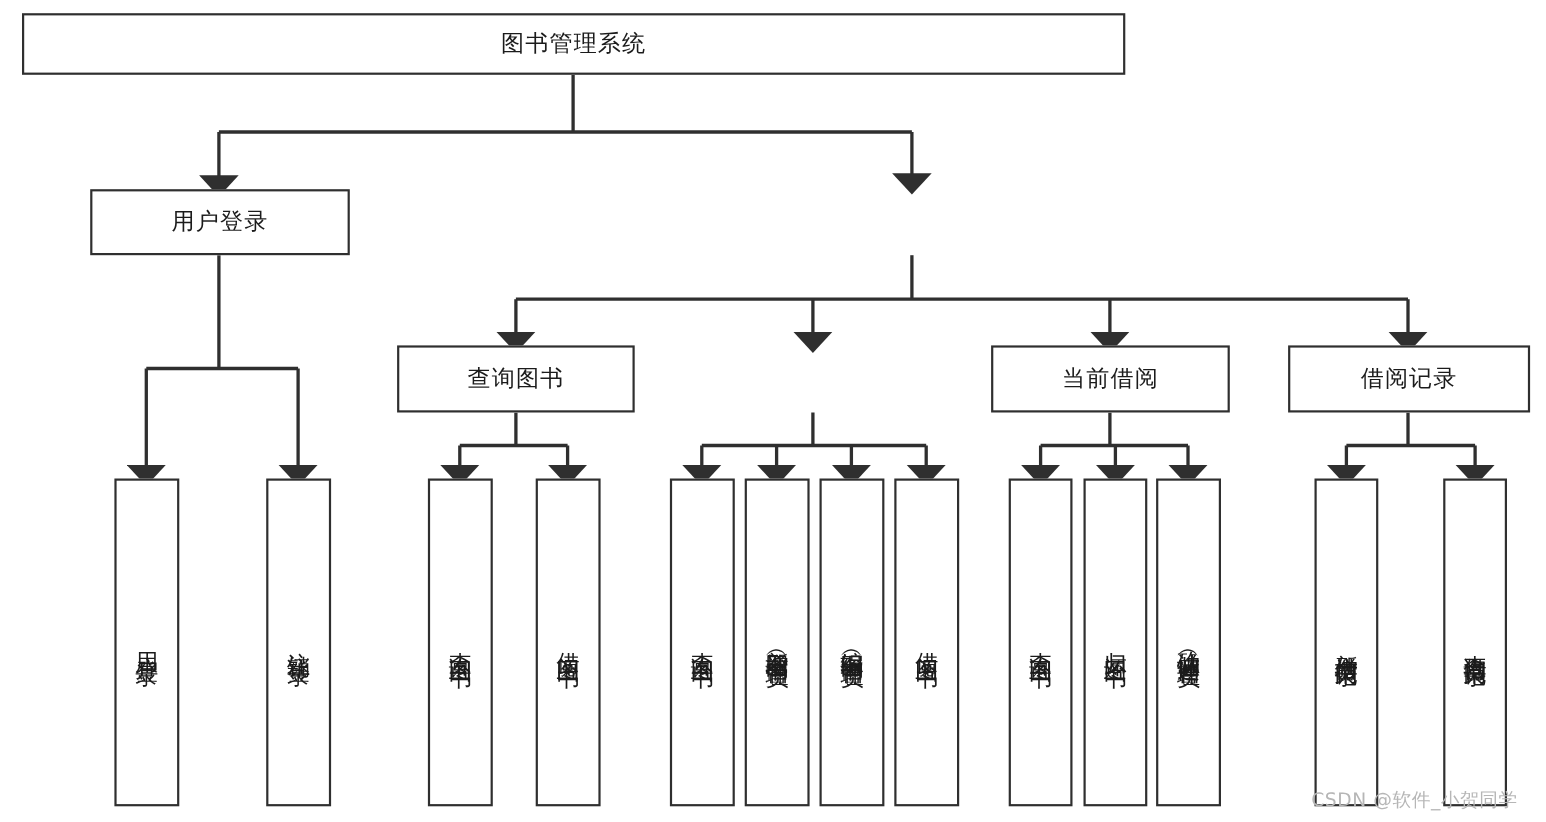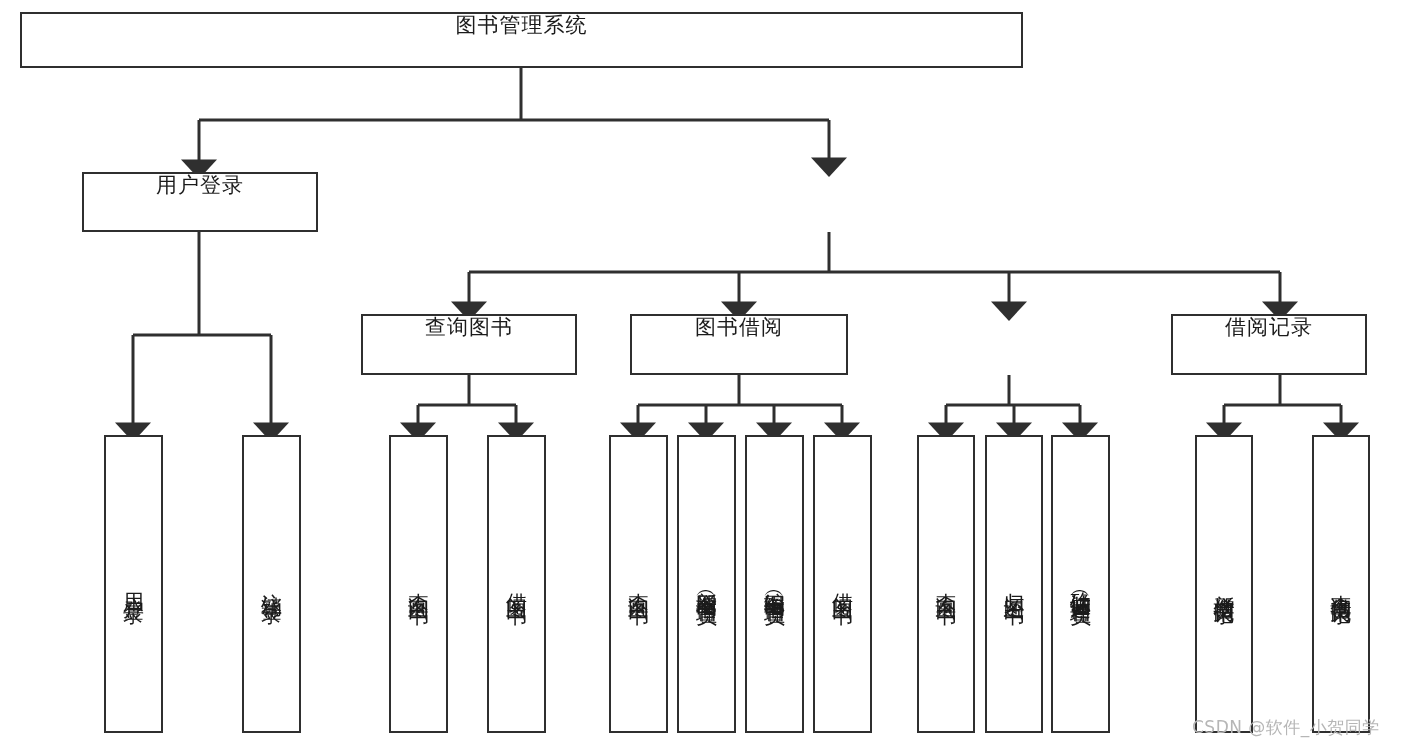--- a/index.html
+++ b/index.html
@@ -21,20 +21,21 @@
     top: 0;
     width: 1405px;
     height: 747px;
   }
   .node {
     position: absolute;
     box-sizing: border-box;
     border: 2px solid #2f2f2f;
     background: #ffffff;
     display: flex;
+    align-items: center;
     justify-content: center;
     color: #1b1b1b;
   }
   .node-label {
     font-size: 21px;
     letter-spacing: 1px;
     line-height: 1.1;
     white-space: nowrap;
     color: #1b1b1b;
   }
@@ -123,24 +124,24 @@
     <span class="node-label">图书管理系统</span>
   </div>
 
   <div class="node" style="left:82px; top:172px; width:236px; height:60px;">
     <span class="node-label">用户登录</span>
   </div>
 
   <div class="node" style="left:361px; top:314px; width:216px; height:61px;">
     <span class="node-label">查询图书</span>
   </div>
-  <div class="node" style="left:630px; top:314px; width:218px; height:61px;">
-    <span class="node-label">图书借阅</span>
+  <div class="node" style="left:901px; top:314px; width:217px; height:61px;">
+    <span class="node-label">当前借阅</span>
   </div>
-  <div class="node" style="left:1171px; top:314px; width:196px; height:61px;">
+  <div class="node" style="left:1171px; top:314px; width:220px; height:61px;">
     <span class="node-label">借阅记录</span>
   </div>
 
   <div class="node leaf" style="left:104px; top:435px; width:59px; height:298px;">
     <span class="node-label">用户登录</span>
   </div>
   <div class="node leaf" style="left:242px; top:435px; width:59px; height:298px;">
     <span class="node-label">注销登录</span>
   </div>
 

